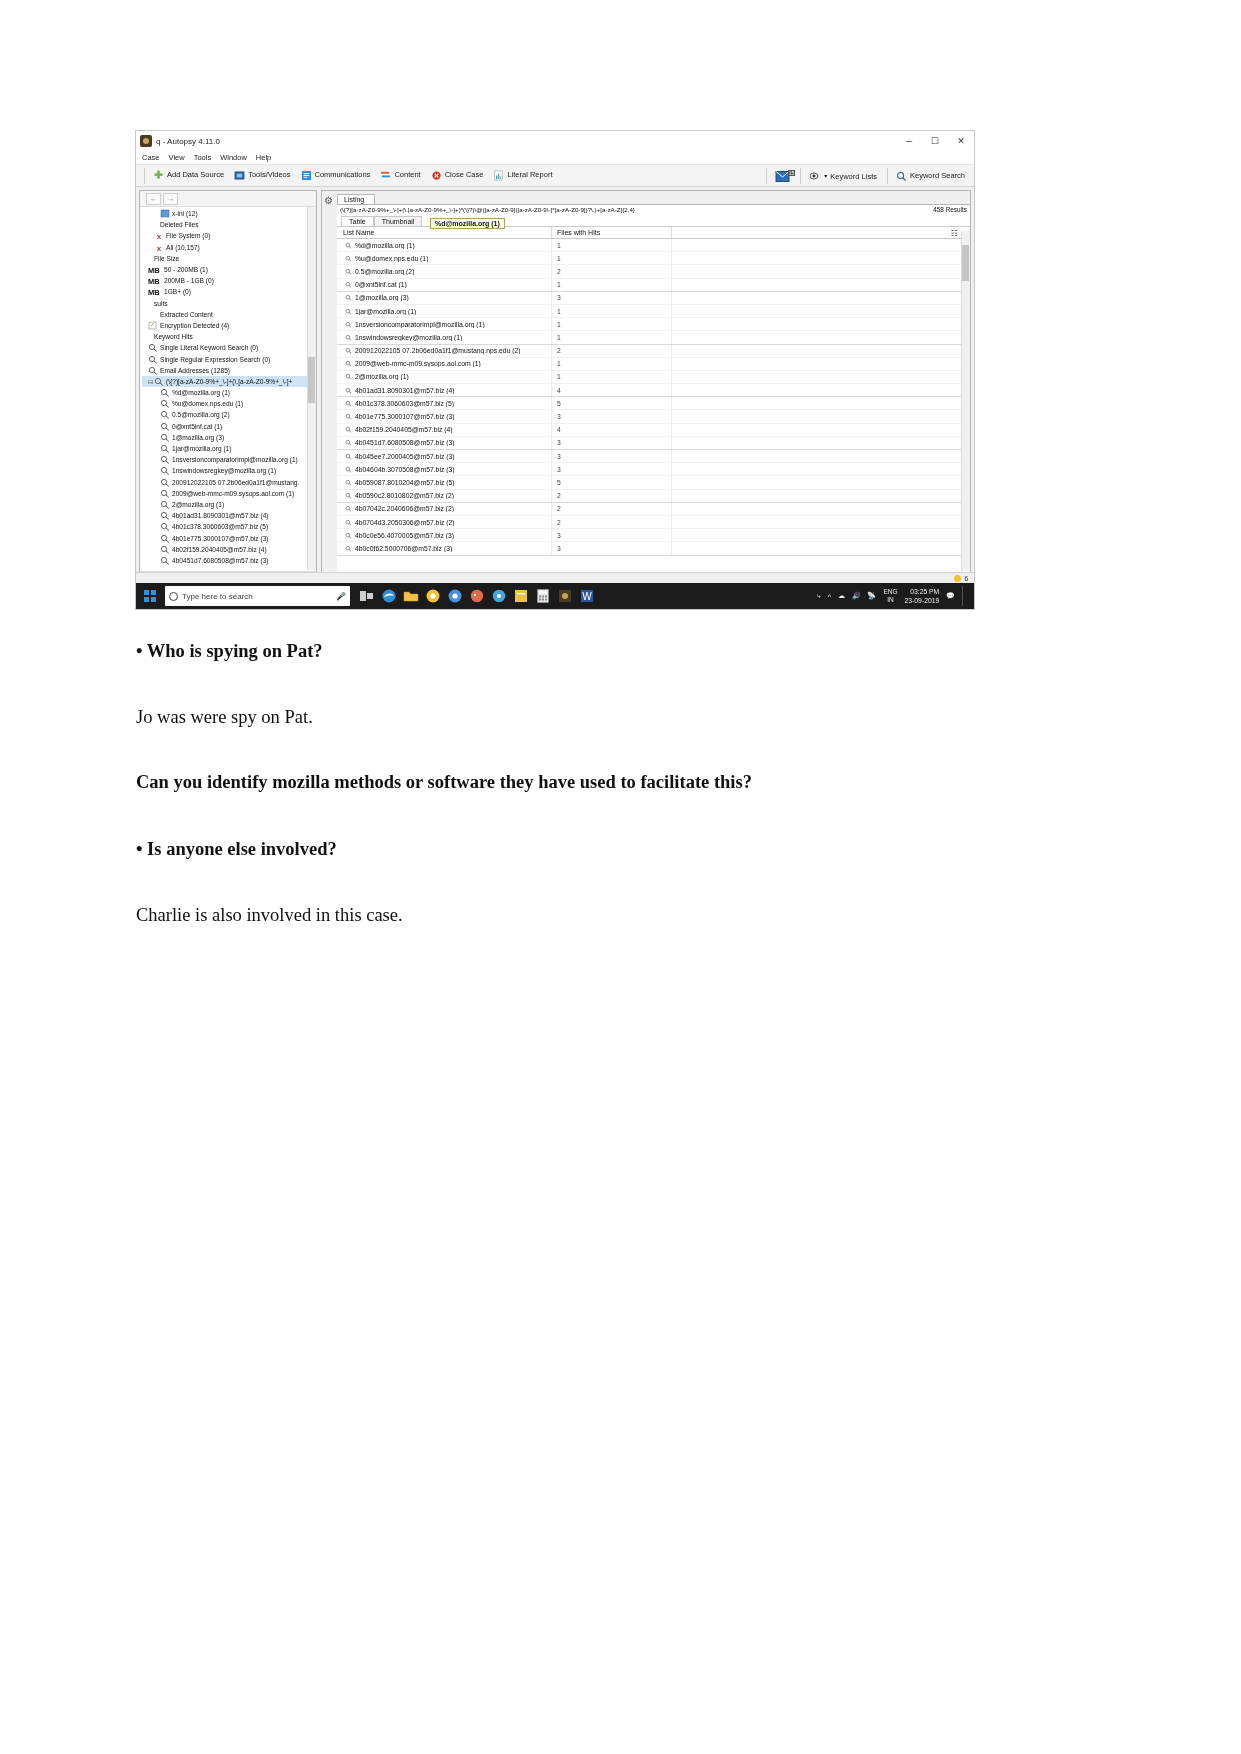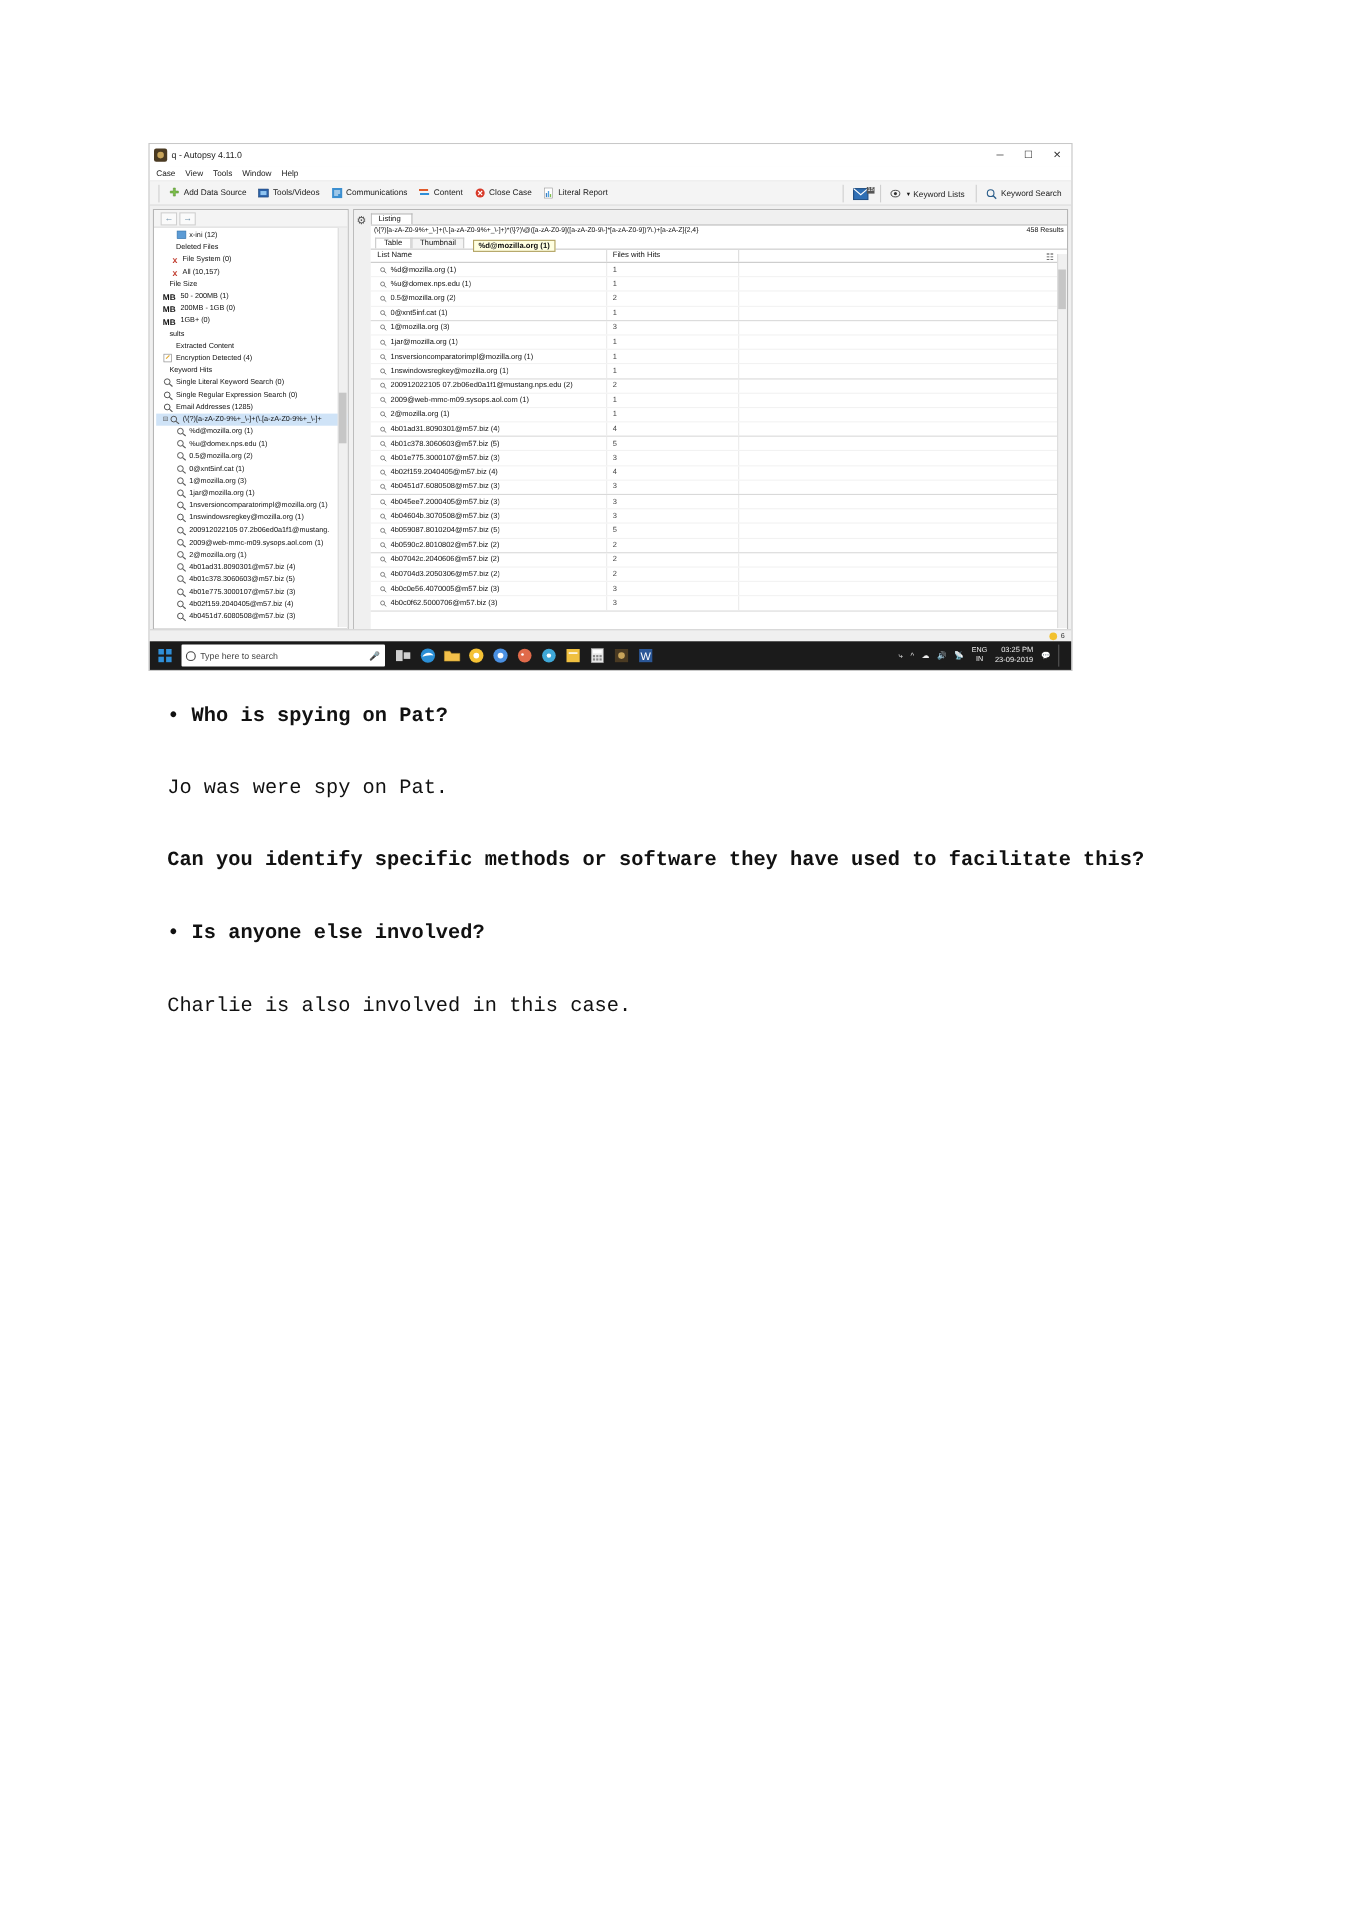--- a/index.html
+++ b/index.html
@@ -210,21 +210,21 @@
   .tbi { width:16px; height:16px; display:block; border-radius:2px; }
   .tray {
     margin-left:auto; display:flex; align-items:center; gap:7px; padding-right:4px;
     color:#f0f0f0; font-size:7px;
   }
   .tray-lang { line-height:8px; text-align:center; font-size:6.5px; }
   .tray-clock { line-height:9px; text-align:right; font-size:6.8px; }
   .tray-end { width:8px; height:20px; border-left:1px solid #555; }
 
   
-  .content { position:absolute; left:152px; top:640px; width:960px;font-family:Liberation Mono, monospace; }
+  .content { position:absolute; left:136px; top:640px; width:960px; }
   .q {
     font-size:18.5px; font-weight:bold; color:#111; margin:0 0 0 0;
     line-height:1.2;
   }
   .a { font-size:18.5px; color:#111; line-height:1.2; }
 </style>
 </head>
 <body>
 
 <div class="page">
@@ -1049,17 +1049,17 @@
         </div>
         <span>💬</span>
         <div class="tray-end"></div>
       </div>
     </div>
   </div>
 
   <div class="content" id="content">
       <p class="q" style="margin: 0px 0px 44px;">• Who is spying on Pat?</p>
       <p class="a" style="margin: 0px 0px 43px;">Jo was were spy on Pat.</p>
-      <p class="q" style="margin: 0px 0px 44px;">Can you identify specific methods or software they have used to facilitate this?</p>
+      <p class="q" style="margin: 0px 0px 44px;">Can you identify mozilla methods or software they have used to facilitate this?</p>
       <p class="q" style="margin: 0px 0px 44px;">• Is anyone else involved?</p>
       <p class="a" style="margin: 0px 0px 43px;">Charlie is also involved in this case.</p>
     </div>
 </div>
 
 </body></html>

